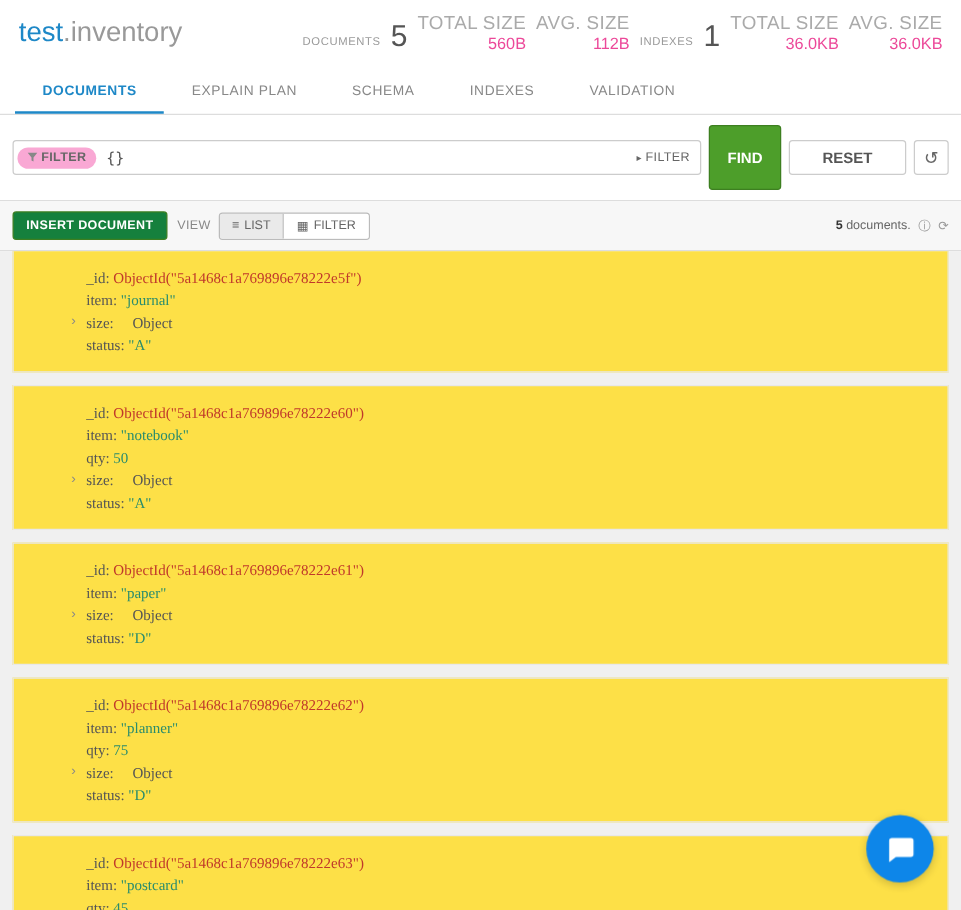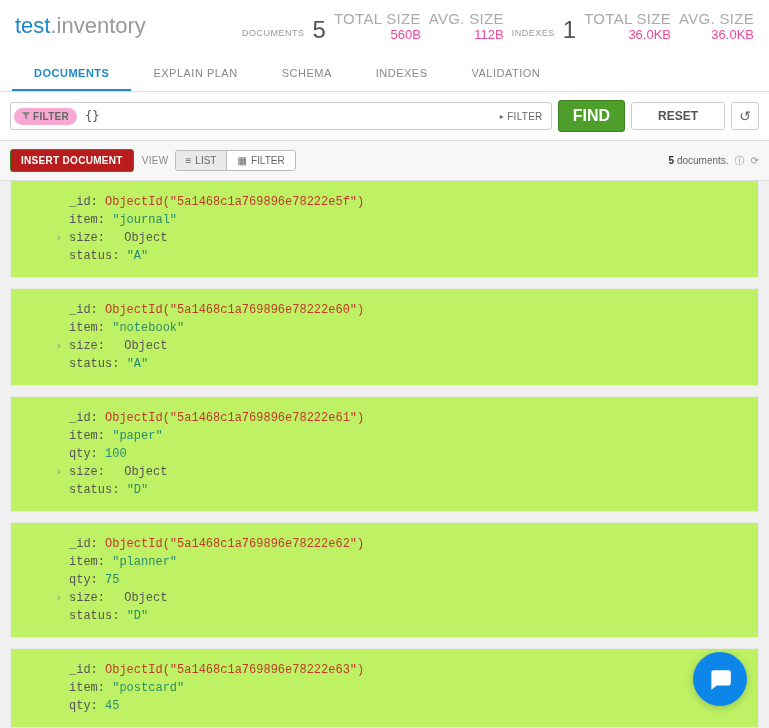--- a/index.html
+++ b/index.html
@@ -23,39 +23,39 @@
   .tab.active { color: #1e88c7; border-bottom: 2px solid #1e88c7; font-weight: 600; }
 
   
   .filter-bar { display: flex; align-items: center; padding: 8px 10px; border-bottom: 1px solid #ddd; gap: 6px; background: #fff; }
   .filter-input-wrap { flex: 1; display: flex; align-items: center; border: 1px solid #ccc; border-radius: 3px; height: 28px; background: #fff; }
   .filter-pill { display: flex; align-items: center; gap: 3px; background: #f9a8d4; color: #666; font-size: 10px; padding: 3px 8px; border-radius: 10px; margin-left: 3px; font-weight: 600; letter-spacing: 0.3px; }
   .filter-pill svg { width: 8px; height: 8px; fill: #888; }
   .filter-code { font-family: Menlo, monospace; font-size: 12px; color: #555; padding-left: 8px; flex: 1; }
   .options-btn { font-size: 10px; color: #666; padding: 0 8px; display: flex; align-items: center; gap: 3px; cursor: pointer; letter-spacing: 0.3px; }
   .options-btn::before { content: "▸"; font-size: 8px; }
-  .find-btn { background: #4d9e2a; color: #fff; border: 1px solid #3d7f20; border-radius: 3px; padding: 6px 14px; font-size: 16px; font-weight: 700; cursor: pointer; }
+  .find-btn { background: #4d9e2a; color: #fff; border: 1px solid #3d7f20; border-radius: 3px; padding: 18px 14px; font-size: 12px; font-weight: 700; cursor: pointer; }
   .reset-btn { background: #fff; color: #555; border: 1px solid #ccc; border-radius: 3px; padding: 6px 26px; font-size: 12px; font-weight: 600; cursor: pointer; }
   .icon-btn { background: #fff; border: 1px solid #ccc; border-radius: 3px; width: 28px; height: 28px; display: flex; align-items: center; justify-content: center; cursor: pointer; color: #666; font-size: 14px; }
 
   
   .toolbar { display: flex; align-items: center; padding: 8px 10px; border-bottom: 1px solid #ddd; background: #f7f7f7; }
-  .insert-btn { background: #b91c1c; color: #fff; border: 1px solid #3d7f20; border-radius: 3px; padding: 5px 10px; font-size: 10px; font-weight: 700; letter-spacing: 0.3px; cursor: pointer; }
+  .insert-btn { background: #15803d; color: #fff; border: 1px solid #3d7f20; border-radius: 3px; padding: 5px 10px; font-size: 10px; font-weight: 700; letter-spacing: 0.3px; cursor: pointer; }
   .view-label { font-size: 10px; color: #888; margin-left: 8px; margin-right: 6px; letter-spacing: 0.3px; }
   .view-toggle { display: flex; border: 1px solid #bbb; border-radius: 3px; overflow: hidden; }
   .view-toggle button { background: #fff; border: none; padding: 4px 10px; font-size: 10px; color: #666; cursor: pointer; display: flex; align-items: center; gap: 4px; }
   .view-toggle button.active { background: #eaeaea; }
   .view-toggle button + button { border-left: 1px solid #bbb; }
   .doc-count { margin-left: auto; font-size: 10px; color: #666; display: flex; align-items: center; gap: 6px; }
   .doc-count b { color: #333; }
   .info-ic, .refresh-ic { color: #999; cursor: pointer; }
 
   
   .docs { background: #f0f0f0; padding: 0; }
-  .doc-card { background: #bef264; margin: 0 10px 10px 10px; padding: 12px 0 12px 58px; font-family: Liberation Mono, monospace; font-size: 12px; line-height: 1.5; border: 1px solid #e8e8e8; }
+  .doc-card { background: #fde047; margin: 0 10px 10px 10px; padding: 12px 0 12px 58px; font-family: Liberation Serif, serif; font-size: 12px; line-height: 1.5; border: 1px solid #e8e8e8; }
   .doc-card:first-child { margin-top: 0; border-top: none; }
   .doc-line { white-space: pre; position: relative; }
   .doc-line.expandable::before { content: "›"; position: absolute; left: -12px; color: #888; font-size: 11px; font-family: sans-serif; }
   .k { color: #555; }
   .colon { color: #555; }
   .oid-fn { color: #c0392b; }
   .oid-str { color: #c0392b; }
   .str { color: #2a8c6d; }
   .num { color: #2a8c6d; }
   .obj { color: #555; margin-left: 12px; }
@@ -148,27 +148,27 @@
 <div class="docs" id="docs-container">
     <div class="doc-card">
       <div class="doc-line"><span class="k">_id</span><span class="colon">:</span> <span class="oid-fn">ObjectId(</span><span class="oid-str">"5a1468c1a769896e78222e5f"</span><span class="oid-fn">)</span></div>
       <div class="doc-line"><span class="k">item</span><span class="colon">:</span> <span class="str">"journal"</span></div>
       <div class="doc-line expandable"><span class="k">size</span><span class="colon">:</span> <span class="obj">Object</span></div>
       <div class="doc-line"><span class="k">status</span><span class="colon">:</span> <span class="str">"A"</span></div>
     </div>
     <div class="doc-card">
       <div class="doc-line"><span class="k">_id</span><span class="colon">:</span> <span class="oid-fn">ObjectId(</span><span class="oid-str">"5a1468c1a769896e78222e60"</span><span class="oid-fn">)</span></div>
       <div class="doc-line"><span class="k">item</span><span class="colon">:</span> <span class="str">"notebook"</span></div>
+      <div class="doc-line"><span class="k">qty</span><span class="colon">:</span> <span class="num">50</span></div>
       <div class="doc-line expandable"><span class="k">size</span><span class="colon">:</span> <span class="obj">Object</span></div>
       <div class="doc-line"><span class="k">status</span><span class="colon">:</span> <span class="str">"A"</span></div>
     </div>
     <div class="doc-card">
       <div class="doc-line"><span class="k">_id</span><span class="colon">:</span> <span class="oid-fn">ObjectId(</span><span class="oid-str">"5a1468c1a769896e78222e61"</span><span class="oid-fn">)</span></div>
       <div class="doc-line"><span class="k">item</span><span class="colon">:</span> <span class="str">"paper"</span></div>
-      <div class="doc-line"><span class="k">qty</span><span class="colon">:</span> <span class="num">100</span></div>
       <div class="doc-line expandable"><span class="k">size</span><span class="colon">:</span> <span class="obj">Object</span></div>
       <div class="doc-line"><span class="k">status</span><span class="colon">:</span> <span class="str">"D"</span></div>
     </div>
     <div class="doc-card">
       <div class="doc-line"><span class="k">_id</span><span class="colon">:</span> <span class="oid-fn">ObjectId(</span><span class="oid-str">"5a1468c1a769896e78222e62"</span><span class="oid-fn">)</span></div>
       <div class="doc-line"><span class="k">item</span><span class="colon">:</span> <span class="str">"planner"</span></div>
       <div class="doc-line"><span class="k">qty</span><span class="colon">:</span> <span class="num">75</span></div>
       <div class="doc-line expandable"><span class="k">size</span><span class="colon">:</span> <span class="obj">Object</span></div>
       <div class="doc-line"><span class="k">status</span><span class="colon">:</span> <span class="str">"D"</span></div>
     </div>

